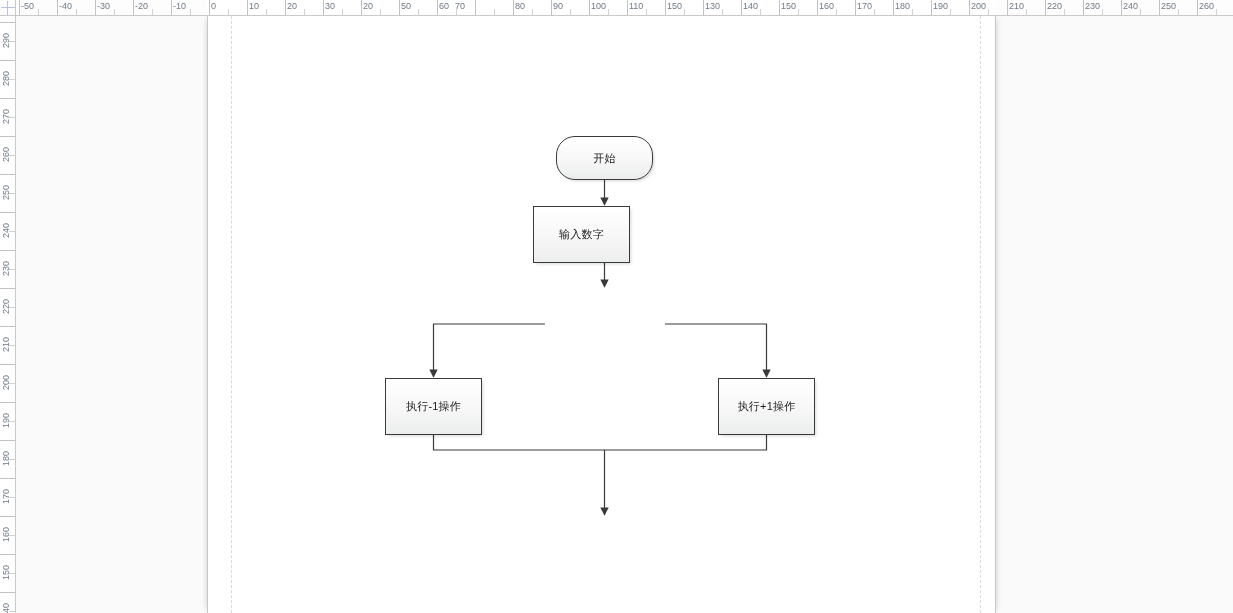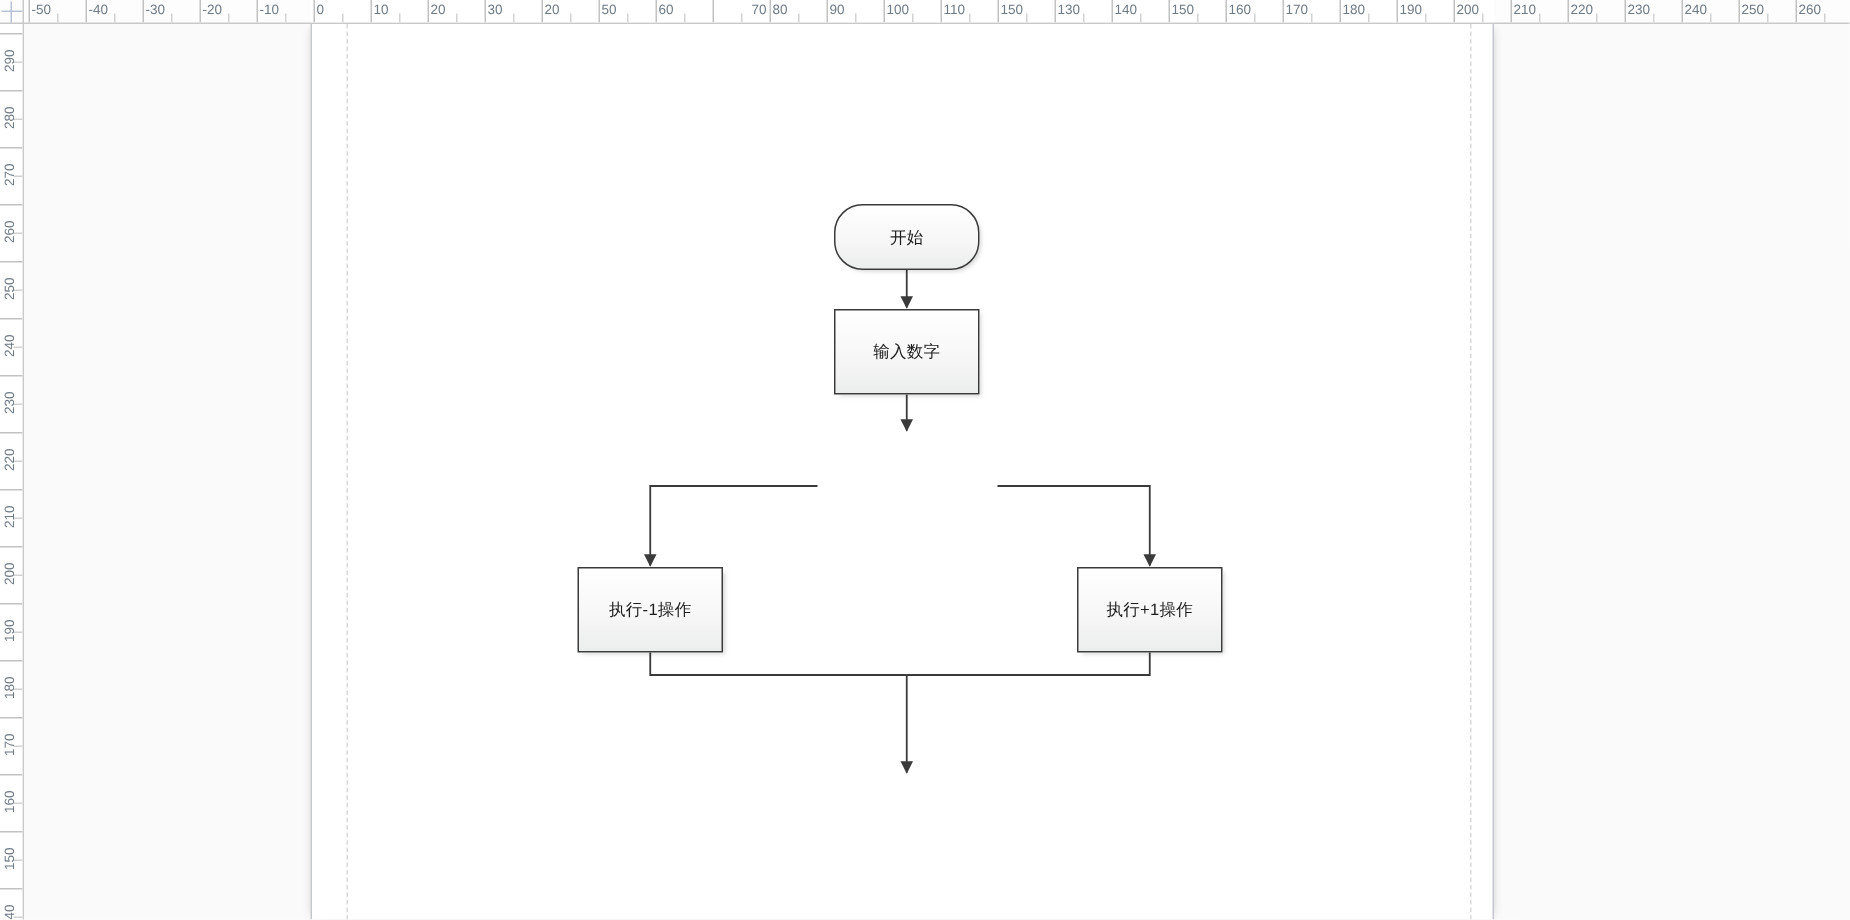--- a/index.html
+++ b/index.html
@@ -148,21 +148,21 @@
       <div class="tick-h minor" style="left: 364px;"></div>
       <div class="lab-h" style="left: 345px;">20</div>
       <div class="tick-h" style="left: 383px;"></div>
       <div class="tick-h minor" style="left: 402px;"></div>
       <div class="lab-h" style="left: 383px;">50</div>
       <div class="tick-h" style="left: 421px;"></div>
       <div class="tick-h minor" style="left: 440px;"></div>
       <div class="lab-h" style="left: 421px;">60</div>
       <div class="tick-h" style="left: 459px;"></div>
       <div class="tick-h minor" style="left: 478px;"></div>
-      <div class="lab-h" style="left: 483px;">70</div>
+      <div class="lab-h" style="left: 437px;">70</div>
       <div class="tick-h" style="left: 497px;"></div>
       <div class="tick-h minor" style="left: 516px;"></div>
       <div class="lab-h" style="left: 497px;">80</div>
       <div class="tick-h" style="left: 535px;"></div>
       <div class="tick-h minor" style="left: 554px;"></div>
       <div class="lab-h" style="left: 535px;">90</div>
       <div class="tick-h" style="left: 573px;"></div>
       <div class="tick-h minor" style="left: 592px;"></div>
       <div class="lab-h" style="left: 573px;">100</div>
       <div class="tick-h" style="left: 611px;"></div>
@@ -284,21 +284,21 @@
           <polyline points="588.5,247 588.5,271" fill="none" stroke="#3a3a3a" stroke-width="1.2" marker-end="url(#arrow)"></polyline>
           <polyline points="529,308 417.5,308 417.5,361" fill="none" stroke="#3a3a3a" stroke-width="1.2" marker-end="url(#arrow)"></polyline>
           <polyline points="649,308 750.5,308 750.5,361" fill="none" stroke="#3a3a3a" stroke-width="1.2" marker-end="url(#arrow)"></polyline>
           <polyline points="417.5,419 417.5,434 588.5,434" fill="none" stroke="#3a3a3a" stroke-width="1.2"></polyline>
           <polyline points="750.5,419 750.5,434 588.5,434" fill="none" stroke="#3a3a3a" stroke-width="1.2"></polyline>
           <polyline points="588.5,434 588.5,499" fill="none" stroke="#3a3a3a" stroke-width="1.2" marker-end="url(#arrow)"></polyline>
         </svg>
     <div class="node terminator" style="left: 540px; top: 120px; width: 97px; height: 44px;">
           <span class="node-label">开始</span>
         </div>
-        <div class="node process" style="left: 540px; top: 190px; width: 97px; height: 57px;">
+        <div class="node process" style="left: 517px; top: 190px; width: 97px; height: 57px;">
           <span class="node-label">输入数字</span>
         </div>
         <div class="node process" style="left: 369px; top: 362px; width: 97px; height: 57px;">
           <span class="node-label">执行-1操作</span>
         </div>
         <div class="node process" style="left: 702px; top: 362px; width: 97px; height: 57px;">
           <span class="node-label">执行+1操作</span>
         </div>
       </div>
   </div>

